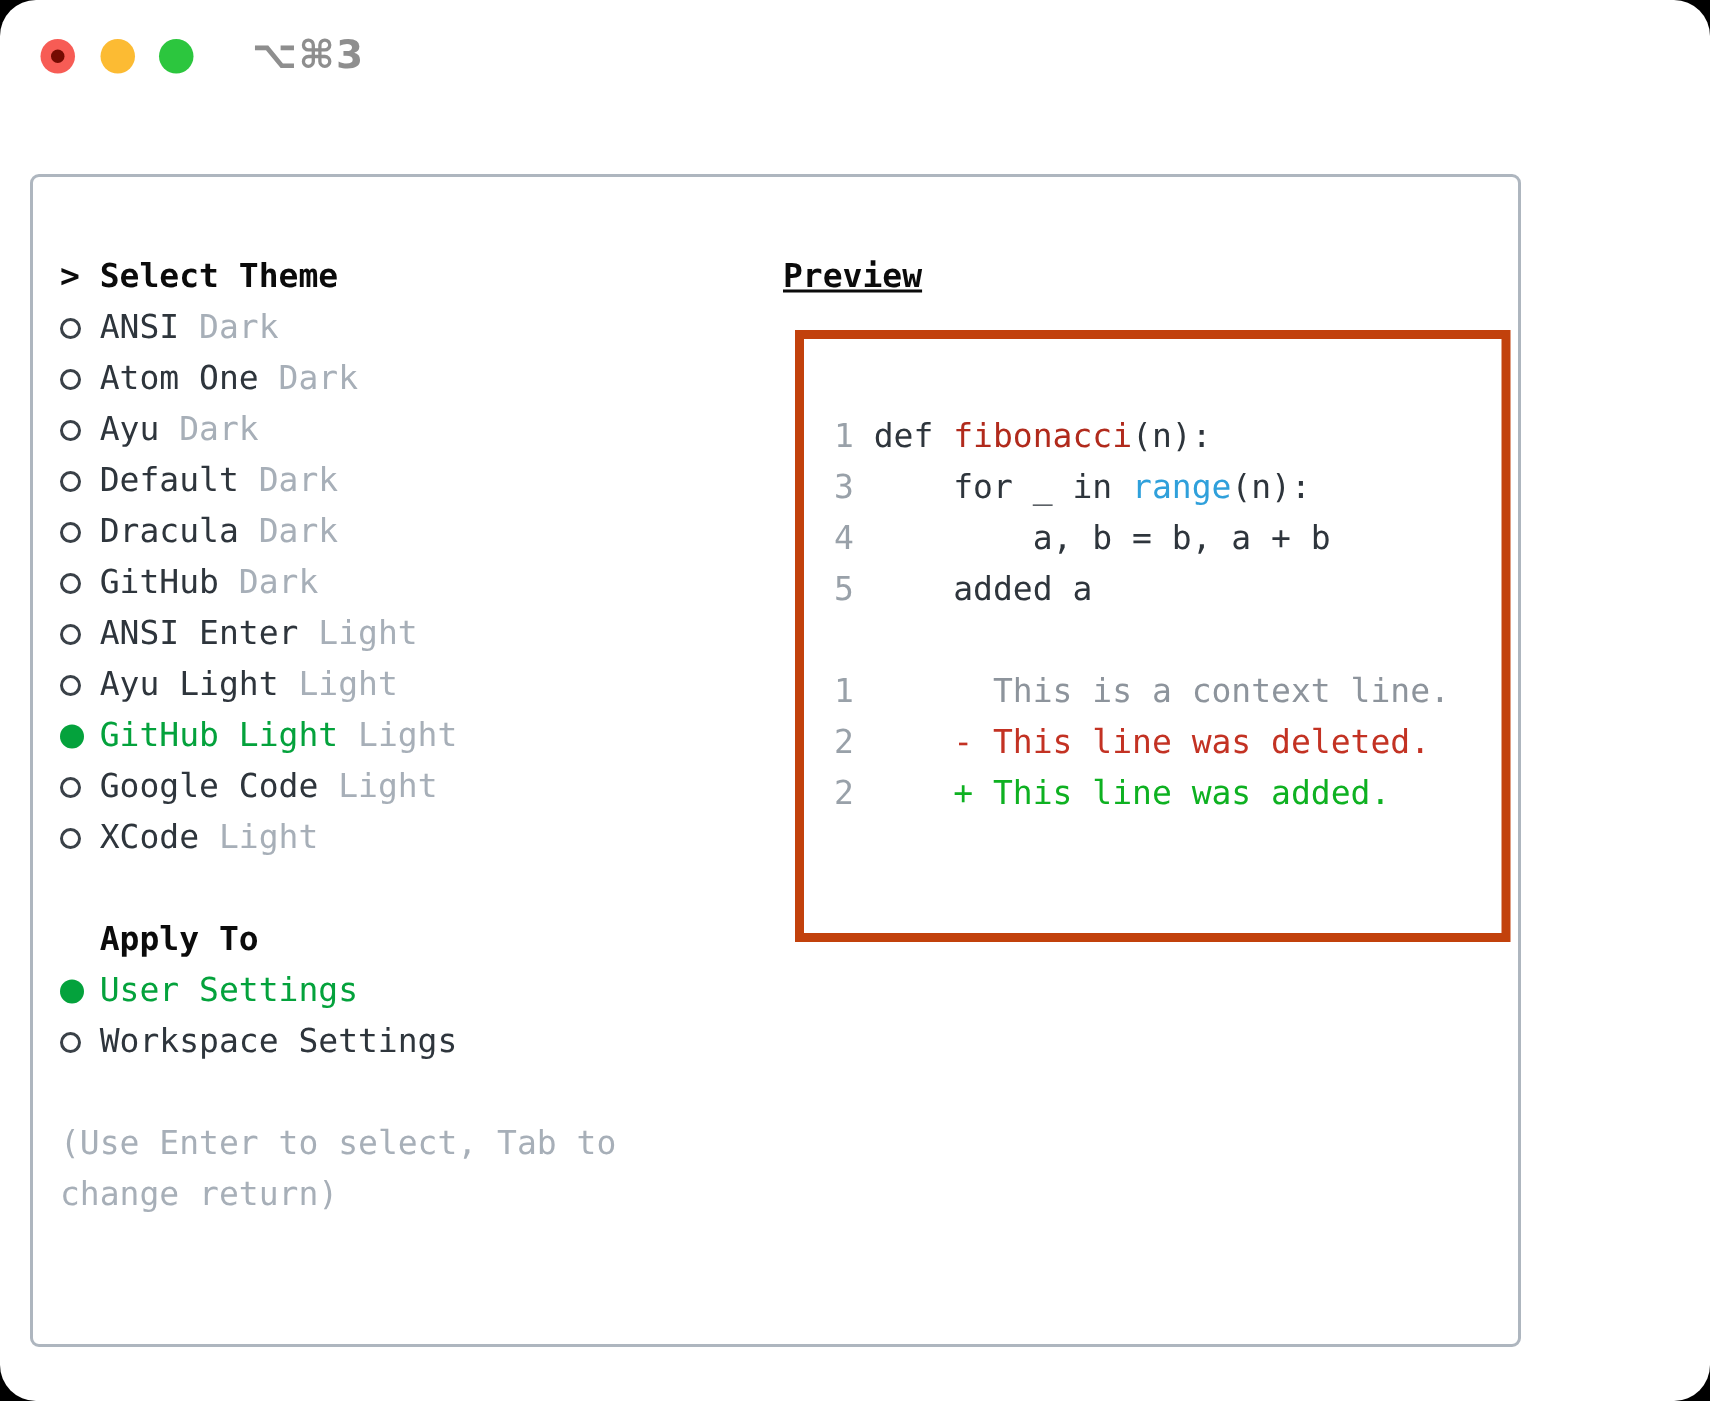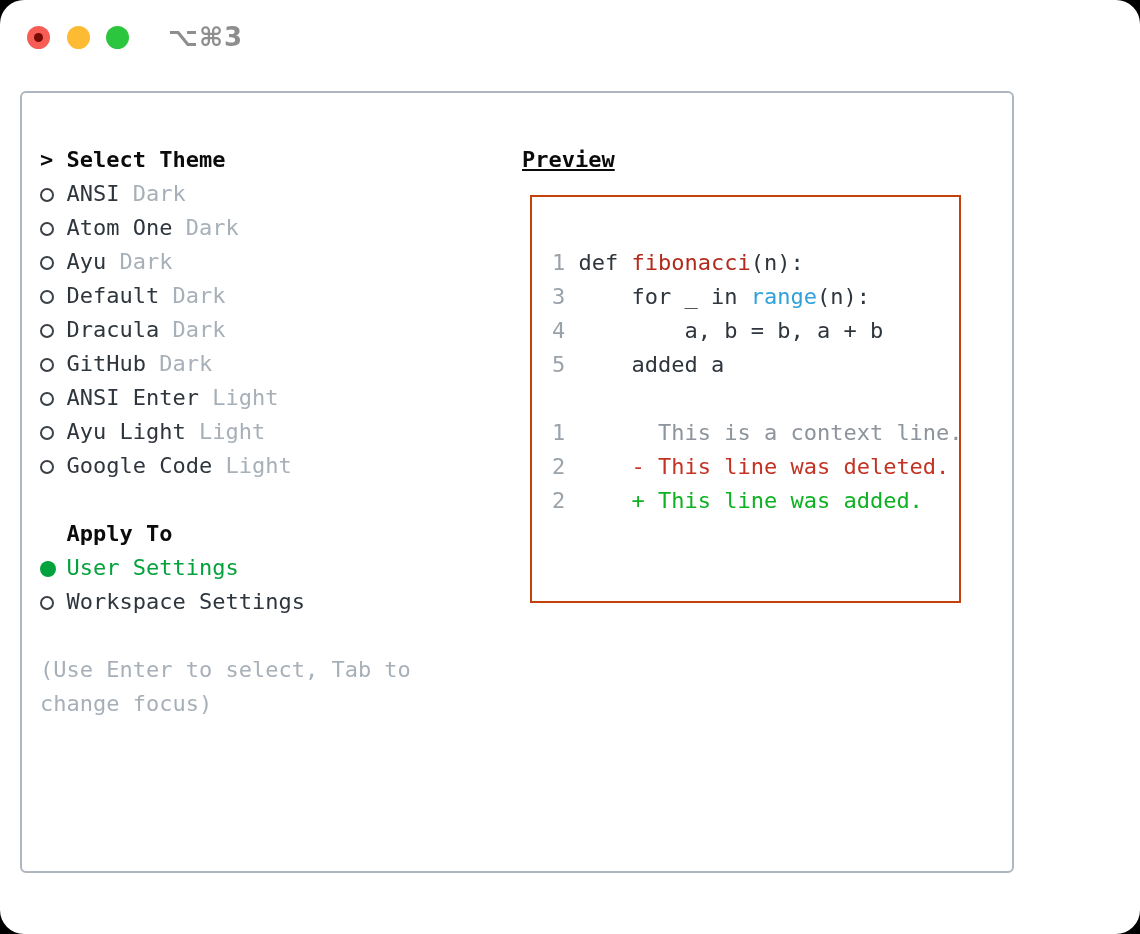--- a/index.html
+++ b/index.html
@@ -20,21 +20,21 @@
   .light.red{left:27px;background:#f75c55;}
   .light.yellow{left:67px;background:#fcbb33;}
   .light.green{left:106px;background:#2cc63e;}
   .light .dot{position:absolute;left:7px;top:7px;width:9px;height:9px;border-radius:50%;background:#750b02;}
   .win-title{
     position:absolute;left:168px;top:22px;font-family:"DejaVu Sans","Liberation Sans",sans-serif;
     font-size:26px;font-weight:bold;color:var(--c-titletext);letter-spacing:1px;
   }
   
   .panel{
-    position:absolute;left:20px;top:91px;width:994px;height:782px;background:#fff;
+    position:absolute;left:20px;top:116px;width:994px;height:782px;background:#fff;
     border:2px solid var(--c-border);border-radius:6px;
   }
   .row{white-space:pre;height:34px;line-height:34px;font-size:22px;color:var(--c-dark);}
   .marker{display:inline-block;width:2ch;}
   .marker-arrow{font-weight:bold;color:var(--c-black);}
   .radio{
     display:inline-block;width:14px;height:14px;border-radius:50%;
     border:2px solid #3a4148;vertical-align:-1px;
   }
   .radio.on{width:16px;height:16px;border:none;background:var(--c-green);vertical-align:-2px;}
@@ -45,22 +45,22 @@
   .t-name.sel{color:var(--c-green);}
   .t-variant{color:var(--c-gray);}
   .opt-label{color:var(--c-dark);}
   .opt-label.sel{color:var(--c-green);margin-top:44px;}
   .hint{color:var(--c-gray);}
   .spacer{height:34px;}
   
   .right-col{position:absolute;left:480px;top:50px;}
   .preview-hdr{padding-left:20px;height:34px;line-height:34px;font-size:22px;font-weight:bold;color:var(--c-black);text-decoration:underline;}
   .preview-box{
-    margin-left:28px;margin-top:18px;width:431px;height:408px;
-    border:2px solid #c2410c;padding:49px 20px;background:#fff;
+    margin-left:28px;margin-top:18px;width:477px;height:408px;
+    border:6px solid #c2410c;padding:49px 20px;background:#fff;
   }
   .pline{white-space:pre;height:34px;line-height:34px;font-size:22px;}
   .ln{color:var(--c-linenum);}
   .tk-code{color:var(--c-dark);}
   .tk-func{color:var(--c-func);}
   .tk-num{color:var(--c-num);}
   .tk-builtin{color:var(--c-builtin);margin-top:16px;}
   .tk-context{color:var(--c-context);}
   .tk-del{color:var(--c-del);}
   .tk-add{color:var(--c-add);}
@@ -86,36 +86,38 @@
 
       <div id="theme-items">
           <div class="row theme-item"><span class="marker"><span class="radio"></span></span><span class="t-name">ANSI </span><span class="t-variant">Dark</span></div>
           <div class="row theme-item"><span class="marker"><span class="radio"></span></span><span class="t-name">Atom One </span><span class="t-variant">Dark</span></div>
           <div class="row theme-item"><span class="marker"><span class="radio"></span></span><span class="t-name">Ayu </span><span class="t-variant">Dark</span></div>
           <div class="row theme-item"><span class="marker"><span class="radio"></span></span><span class="t-name">Default </span><span class="t-variant">Dark</span></div>
           <div class="row theme-item"><span class="marker"><span class="radio"></span></span><span class="t-name">Dracula </span><span class="t-variant">Dark</span></div>
           <div class="row theme-item"><span class="marker"><span class="radio"></span></span><span class="t-name">GitHub </span><span class="t-variant">Dark</span></div>
           <div class="row theme-item"><span class="marker"><span class="radio"></span></span><span class="t-name">ANSI Enter </span><span class="t-variant">Light</span></div>
           <div class="row theme-item"><span class="marker"><span class="radio"></span></span><span class="t-name">Ayu Light </span><span class="t-variant">Light</span></div>
+          <div class="row theme-item"><span class="marker"><span class="radio on"></span></span><span class="t-name sel">GitHub Light </span><span class="t-variant">Light</span></div>
           <div class="row theme-item"><span class="marker"><span class="radio"></span></span><span class="t-name">Google Code </span><span class="t-variant">Light</span></div>
+          <div class="row theme-item"><span class="marker"><span class="radio"></span></span><span class="t-name">XCode </span><span class="t-variant">Light</span></div>
         </div>
 
       <div class="spacer"></div>
 
       <div class="row"><span class="marker"></span><span class="hdr">Apply To</span></div>
 
       <div id="apply-options">
           <div class="row apply-option"><span class="marker"><span class="radio on"></span></span><span class="opt-label sel">User Settings</span></div>
           <div class="row apply-option"><span class="marker"><span class="radio"></span></span><span class="opt-label">Workspace Settings</span></div>
         </div>
 
       <div class="spacer"></div>
 
       <div class="row hint">(Use Enter to select, Tab to</div>
-      <div class="row hint">change focus)</div>
+      <div class="row hint">change return)</div>
     </div>
 
     <div class="right-col">
       <div class="preview-hdr">Preview</div>
       <div class="preview-box" id="preview-box">
           <div class="pline"><span class="ln">1</span><span class="tk-code"> def </span><span class="tk-func">fibonacci</span><span class="tk-code">(n):</span></div>
           <div class="pline"><span class="ln">3</span><span class="tk-code">     for _ in </span><span class="tk-builtin">range</span><span class="tk-code">(n):</span></div>
           <div class="pline"><span class="ln">4</span><span class="tk-code">         a, b = b, a + b</span></div>
           <div class="pline"><span class="ln">5</span><span class="tk-code">     added a</span></div>
           <div class="pline"></div>

